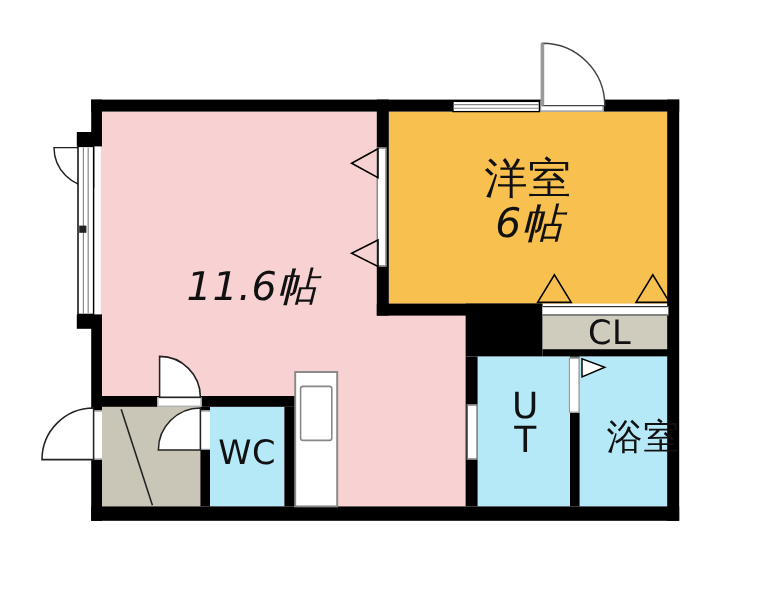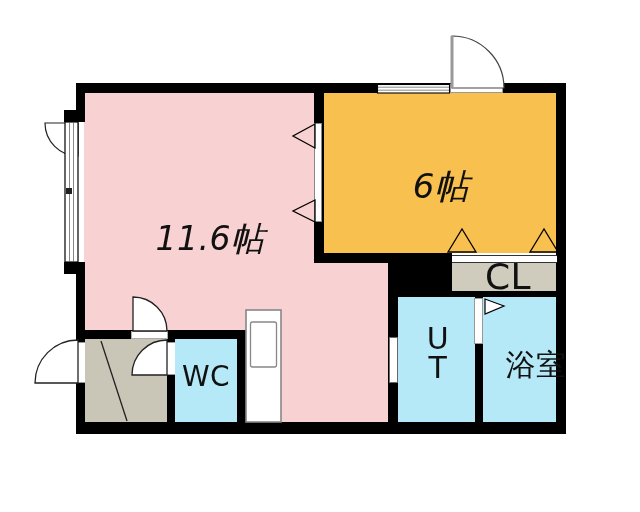--- a/index.html
+++ b/index.html
@@ -101,22 +101,23 @@
     <g>
       <rect x="246" y="310" width="35" height="112" fill="#fff" stroke="#888" stroke-width="1.6"></rect>
       <rect x="250.5" y="322" width="26" height="45" rx="2" fill="#fff" stroke="#888" stroke-width="1.3"></rect>
     </g>
 
     <line x1="101" y1="341" x2="127" y2="421" stroke="#222" stroke-width="1.3"></line>
   </svg>
 
   <div class="label" style="left:210px;top:239px;font-size:33px;font-style:italic;">11.6帖</div>
 
+  <div class="label" style="left:440px;top:150px;font-size:36px;">洋室</div>
   <div class="label" style="left:441px;top:187px;font-size:34px;font-style:italic;">6帖</div>
 
-  <div class="label" style="left:508px;top:277px;font-size:36px;">CL</div>
+  <div class="label" style="left:508px;top:277px;font-size:28px;">CL</div>
 
   <div class="label" style="left:206px;top:377px;font-size:28px;text-align:right;">WC</div>
 
   <div class="label label-ut" style="left:438px;top:324px;font-size:30px;line-height:29px;">UT</div>
 
   <div class="label" style="left:520px;top:365px;font-size:30px;margin-left:16px;">浴室</div>
 </div>
 
 </body></html>

